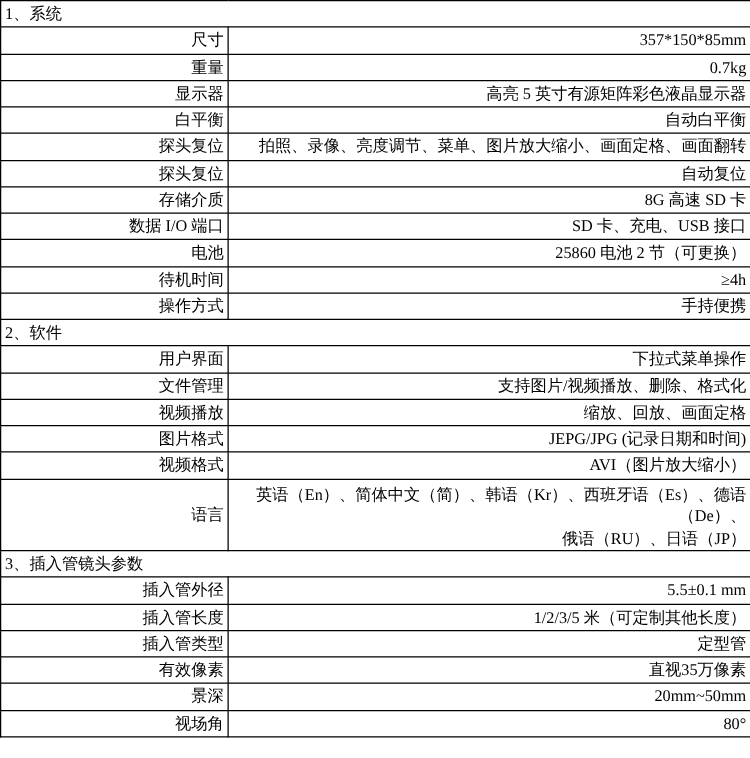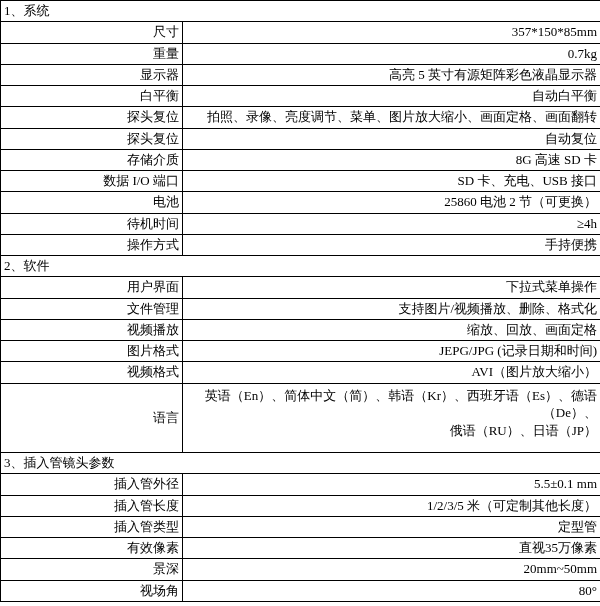--- a/index.html
+++ b/index.html
@@ -44,21 +44,21 @@
     width: 182px;
     text-align: right;
     white-space: nowrap;
   }
   td.value {
     text-align: right;
   }
   td.value.multi {
     line-height: 1.35;
     padding-top: 3px;
-    padding-bottom: 13px;
+    padding-bottom: 1px;
     font-family: Liberation Serif, serif;
   }
 </style>
 </head>
 <body>
 
 <div class="sheet">
   <table class="spec">
     <colgroup>
       <col style="width:182px">

